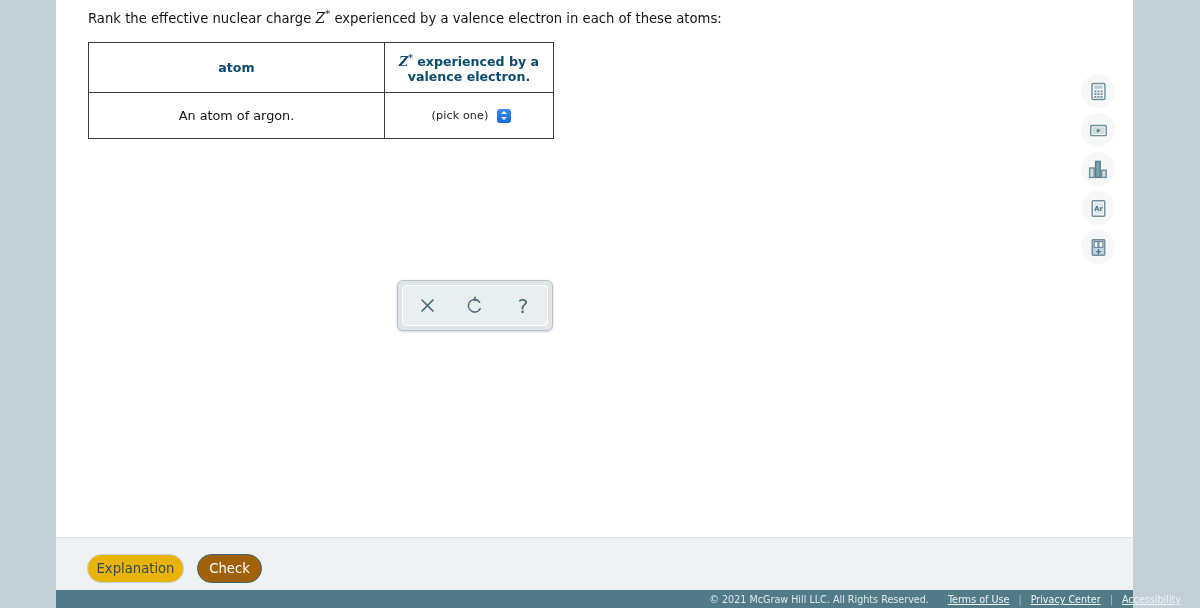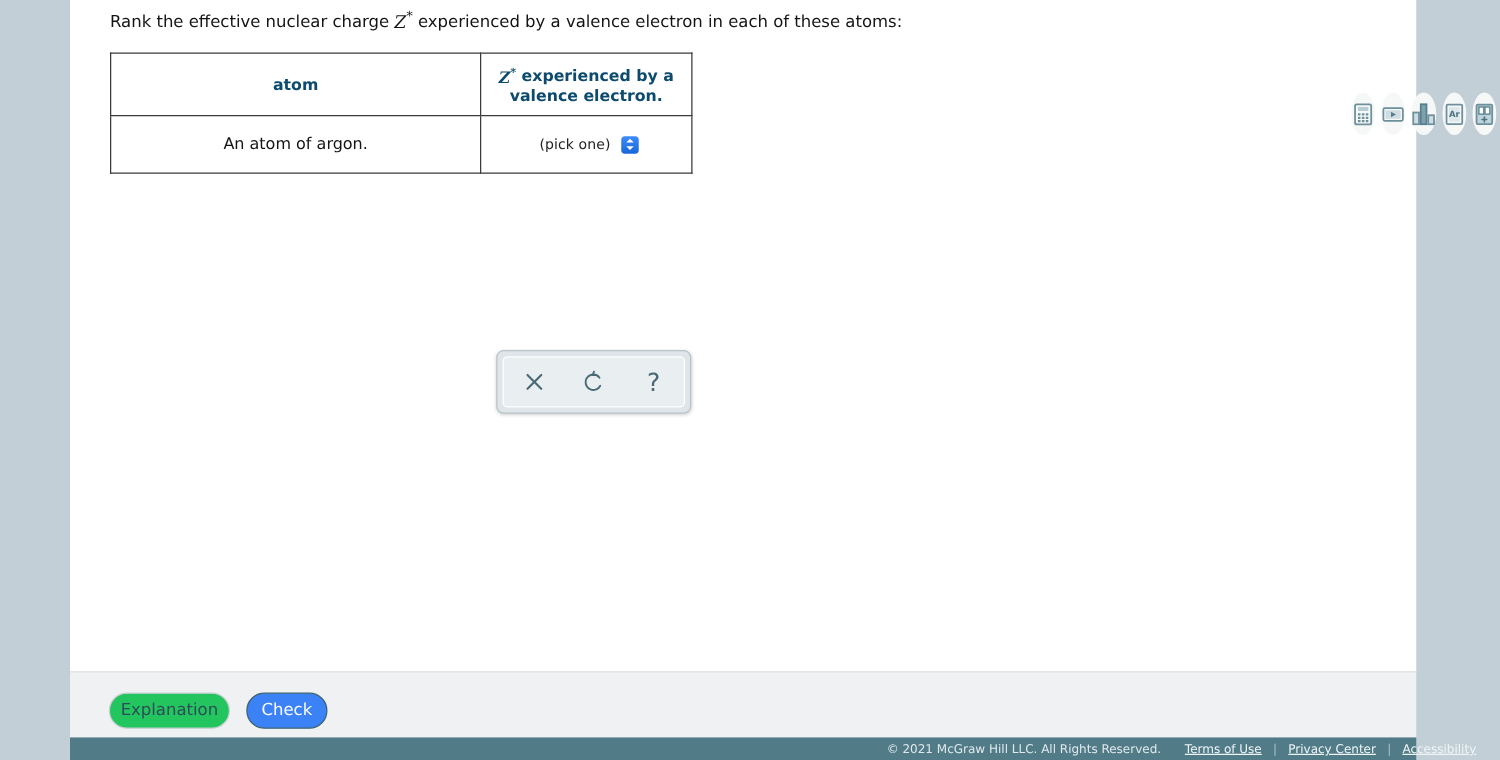--- a/index.html
+++ b/index.html
@@ -198,21 +198,21 @@
     color: #4a6a76;
     font-family: "DejaVu Sans", "Liberation Sans", sans-serif;
   }
 
   
   .rail {
     position: absolute;
     left: 1081px; top: 74px;
     width: 34px;
     display: flex;
-    flex-direction: row;
+    flex-direction: column;
     gap: 5px;
   }
   .rail-btn {
     width: 34px; height: 34px;
     border-radius: 50%;
     background: #f6f8f8;
     display: flex;
     align-items: center;
     justify-content: center;
     cursor: pointer;
@@ -227,28 +227,28 @@
     align-items: center;
     justify-content: center;
     border-radius: 999px;
     font-size: 13.2px;
     cursor: pointer;
     white-space: nowrap;
   }
   .btn-explanation {
     left: 87px; top: 554px;
     width: 97px; height: 29px;
-    background: #22c55e;
+    background: #eab308;
     border: 1px solid #c8d0d3;
     color: #2e4d58;
   }
   .btn-check {
     left: 197px; top: 554px;
     width: 65px; height: 29px;
-    background: #3b82f6;
+    background: #a16207;
     border: 1px solid #3c6472;
     color: #ffffff;
   }
 
   
   .footer-text {
     position: absolute;
     right: 10px; top: 591px;
     height: 17px;
     display: flex;

